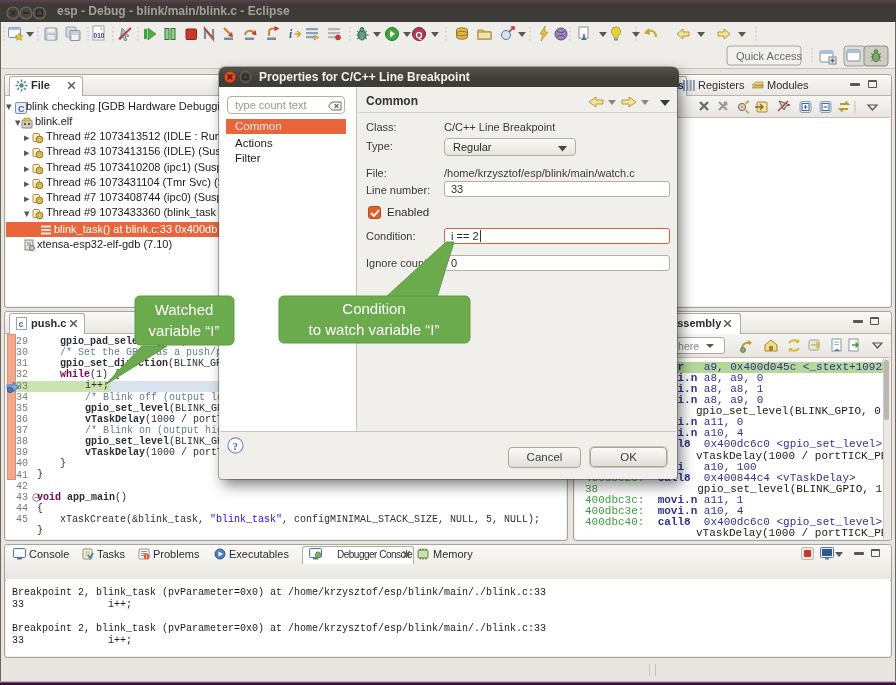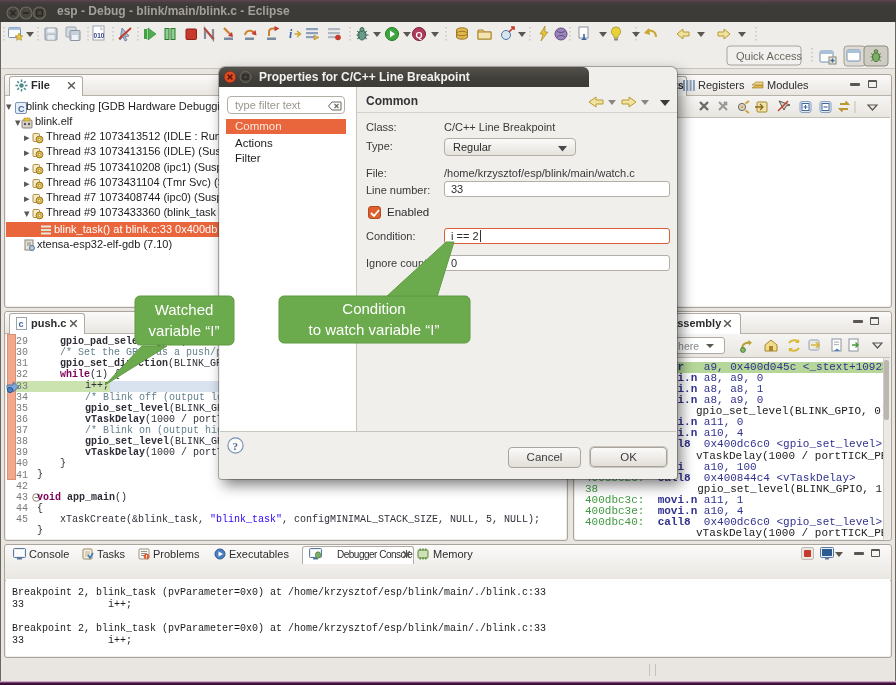--- a/index.html
+++ b/index.html
@@ -566,34 +566,34 @@
 
 Breakpoint 2, blink_task (pvParameter=0x0) at /home/krzysztof/esp/blink/main/./blink.c:33
 33              i++;</div>
 </div>
 <div class="abs" style="left:1px;top:658px;width:894px;height:23px;background:#e9e6e2">
   <div class="abs" style="left:648px;top:6px;width:1px;height:12px;background:#c6c2bb"></div>
   <div class="abs" style="left:654px;top:6px;width:1px;height:12px;background:#c6c2bb"></div>
 </div>
 <div class="abs" style="left:0;top:681px;width:896px;height:4px;background:linear-gradient(#f2e2ef 0px,#a8719f 1px,#4a1843 2px,#2e0b2a 4px)"></div>
 <div class="abs" style="left:219px;top:67px;width:458px;height:412px;border-radius:6px 6px 3px 3px;box-shadow:4px 6px 14px rgba(0,0,0,.5), 0 0 0 1px rgba(60,58,54,.35);background:#f1efec">
-  <div class="abs" style="left:0;top:0;width:370px;height:20px;background:linear-gradient(#55524c,#413f3a 55%,#3d3b36);border-radius:6px 6px 0 0">
+  <div class="abs" style="left:0;top:0;width:460px;height:20px;background:linear-gradient(#55524c,#413f3a 55%,#3d3b36);border-radius:6px 6px 0 0">
     <svg class="abs" style="left:4px;top:3px" width="32" height="14" viewBox="0 0 32 14">
       <circle cx="7" cy="7" r="5.8" fill="#df4b24" stroke="#8a2e12" stroke-width=".8"></circle>
       <path d="M4.6 4.6l4.8 4.8M9.4 4.6L4.6 9.4" stroke="#5e1a08" stroke-width="1.5"></path>
       <circle cx="22.5" cy="7" r="5.5" fill="#47443f" stroke="#6b6760" stroke-width="1"></circle>
       <rect x="20" y="4.8" width="5" height="4.4" fill="none" stroke="#2b2925" stroke-width="1.3"></rect>
     </svg>
     <div class="abs" style="left:40px;top:3px;font-size:12px;font-weight:bold;color:#f2f1ef">Properties for C/C++ Line Breakpoint</div>
   </div>
   <div class="abs" style="left:1px;top:20px;width:136px;height:344px;background:#fff"></div>
   <div class="abs" style="left:137px;top:20px;width:1px;height:344px;background:#c9c5be"></div>
   <div class="abs" style="left:1px;top:364px;width:456px;height:1px;background:#c9c5be"></div>
   <div class="abs" style="left:8px;top:29px;width:118px;height:18px;background:#fff;border:1px solid #b3afa7;border-radius:4px">
-    <div class="abs" style="left:7px;top:2px;font-size:11px;color:#9a968e">type filter text</div>
+    <div class="abs" style="left:7px;top:2px;font-size:11px;color:#9a968e">type count text</div>
     <svg class="abs" style="left:100px;top:4px" width="14" height="10" viewBox="0 0 14 10">
         <path d="M4 1h9v8H4L0.5 5z" fill="none" stroke="#6a675f"></path>
         <path d="M6.5 3l4 4M10.5 3l-4 4" stroke="#6a675f" stroke-width="1.1"></path>
       </svg>
   </div>
   <div class="abs" style="left:7px;top:52px;width:120px;height:15px;background:#e9663c"></div>
   <div class="abs" style="left:16px;top:53px;font-size:11.5px;color:#fde8df">Common</div>
   <div class="abs" style="left:16px;top:70px;font-size:11.5px;color:#1c1c1c">Actions</div>
   <div class="abs" style="left:16px;top:85px;font-size:11.5px;color:#1c1c1c">Filter</div>
 

